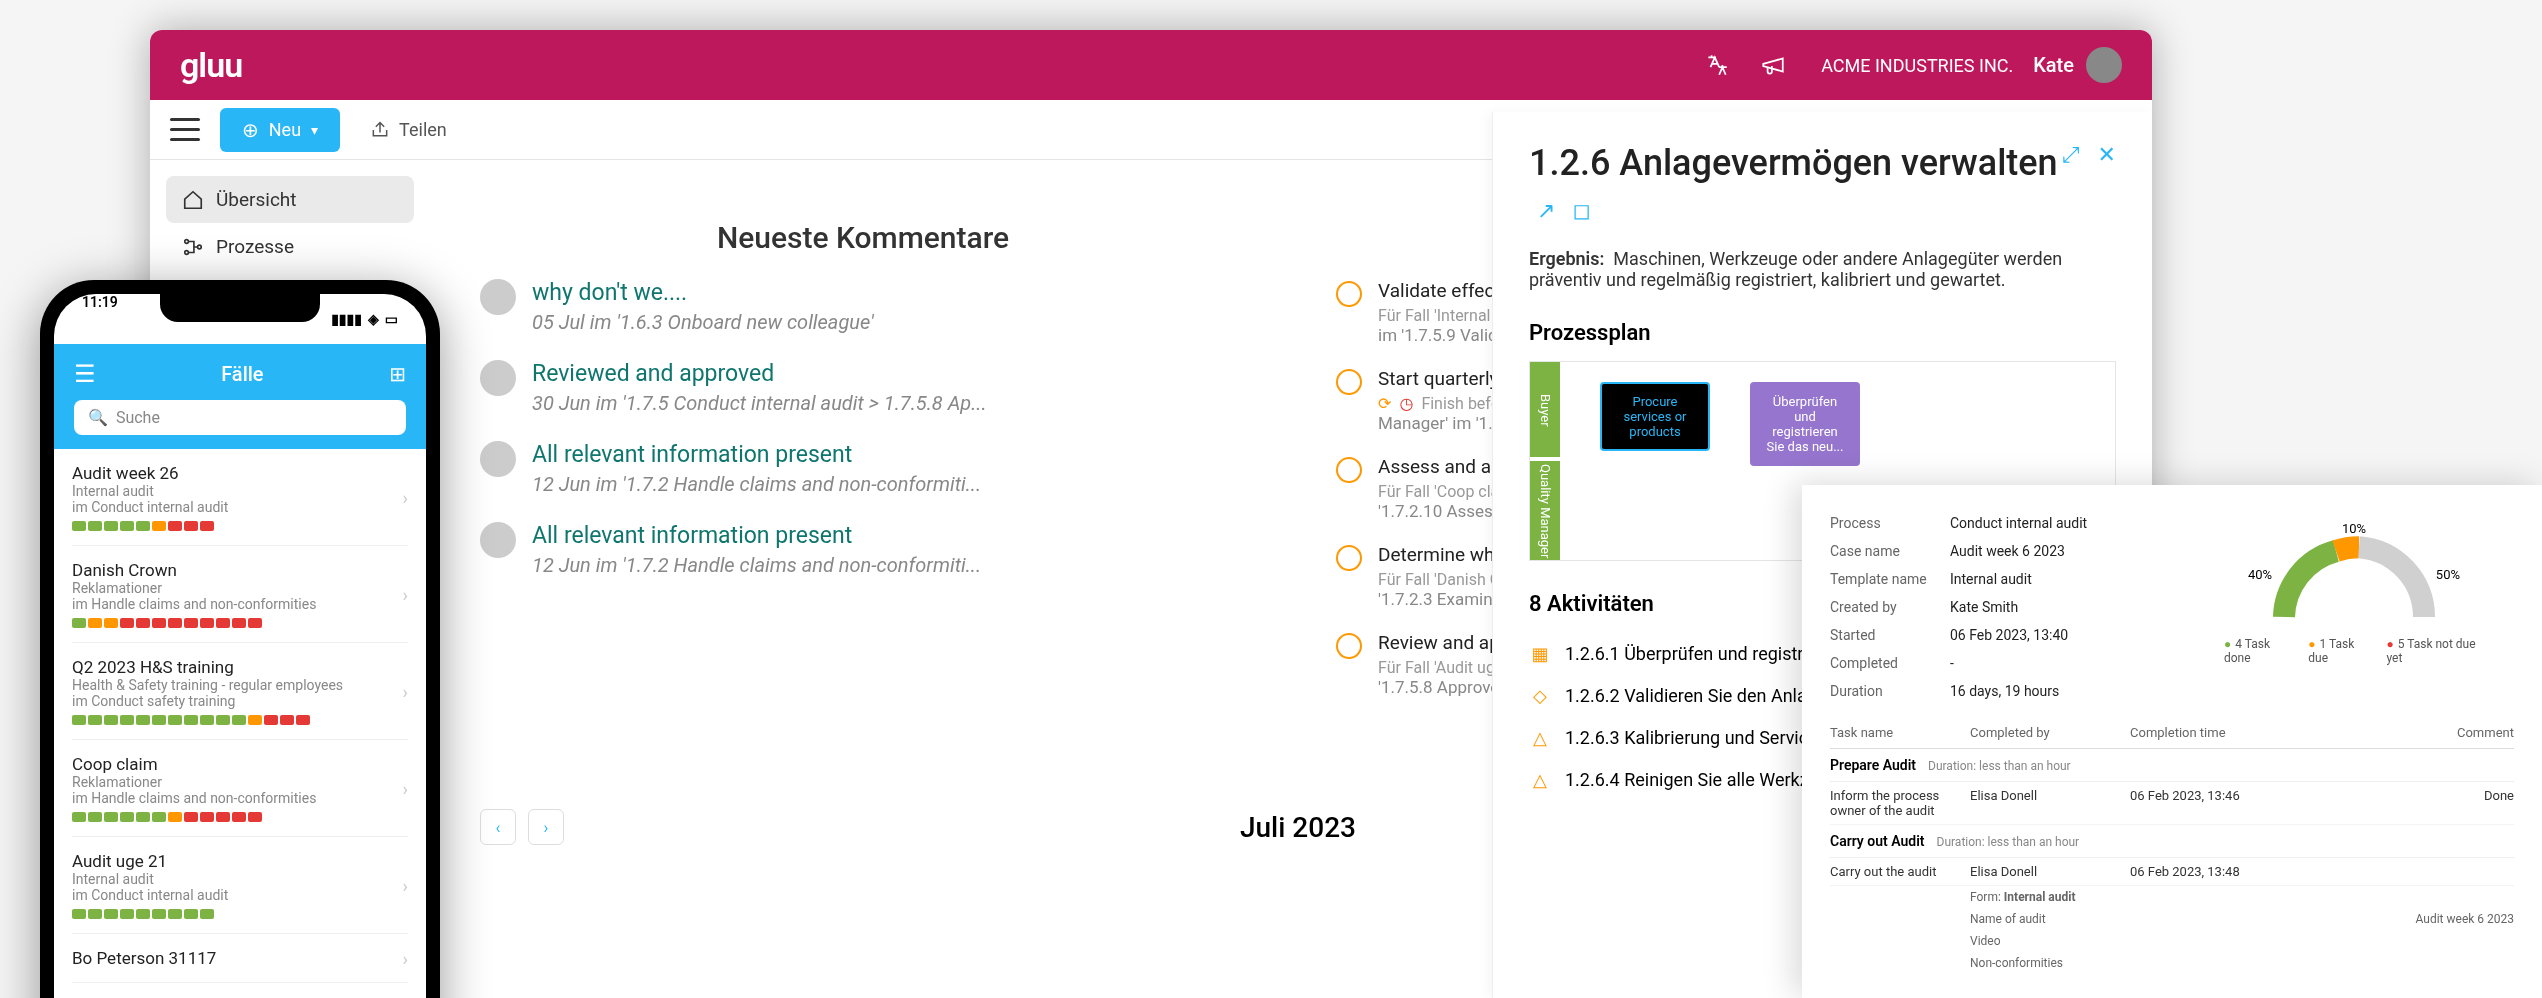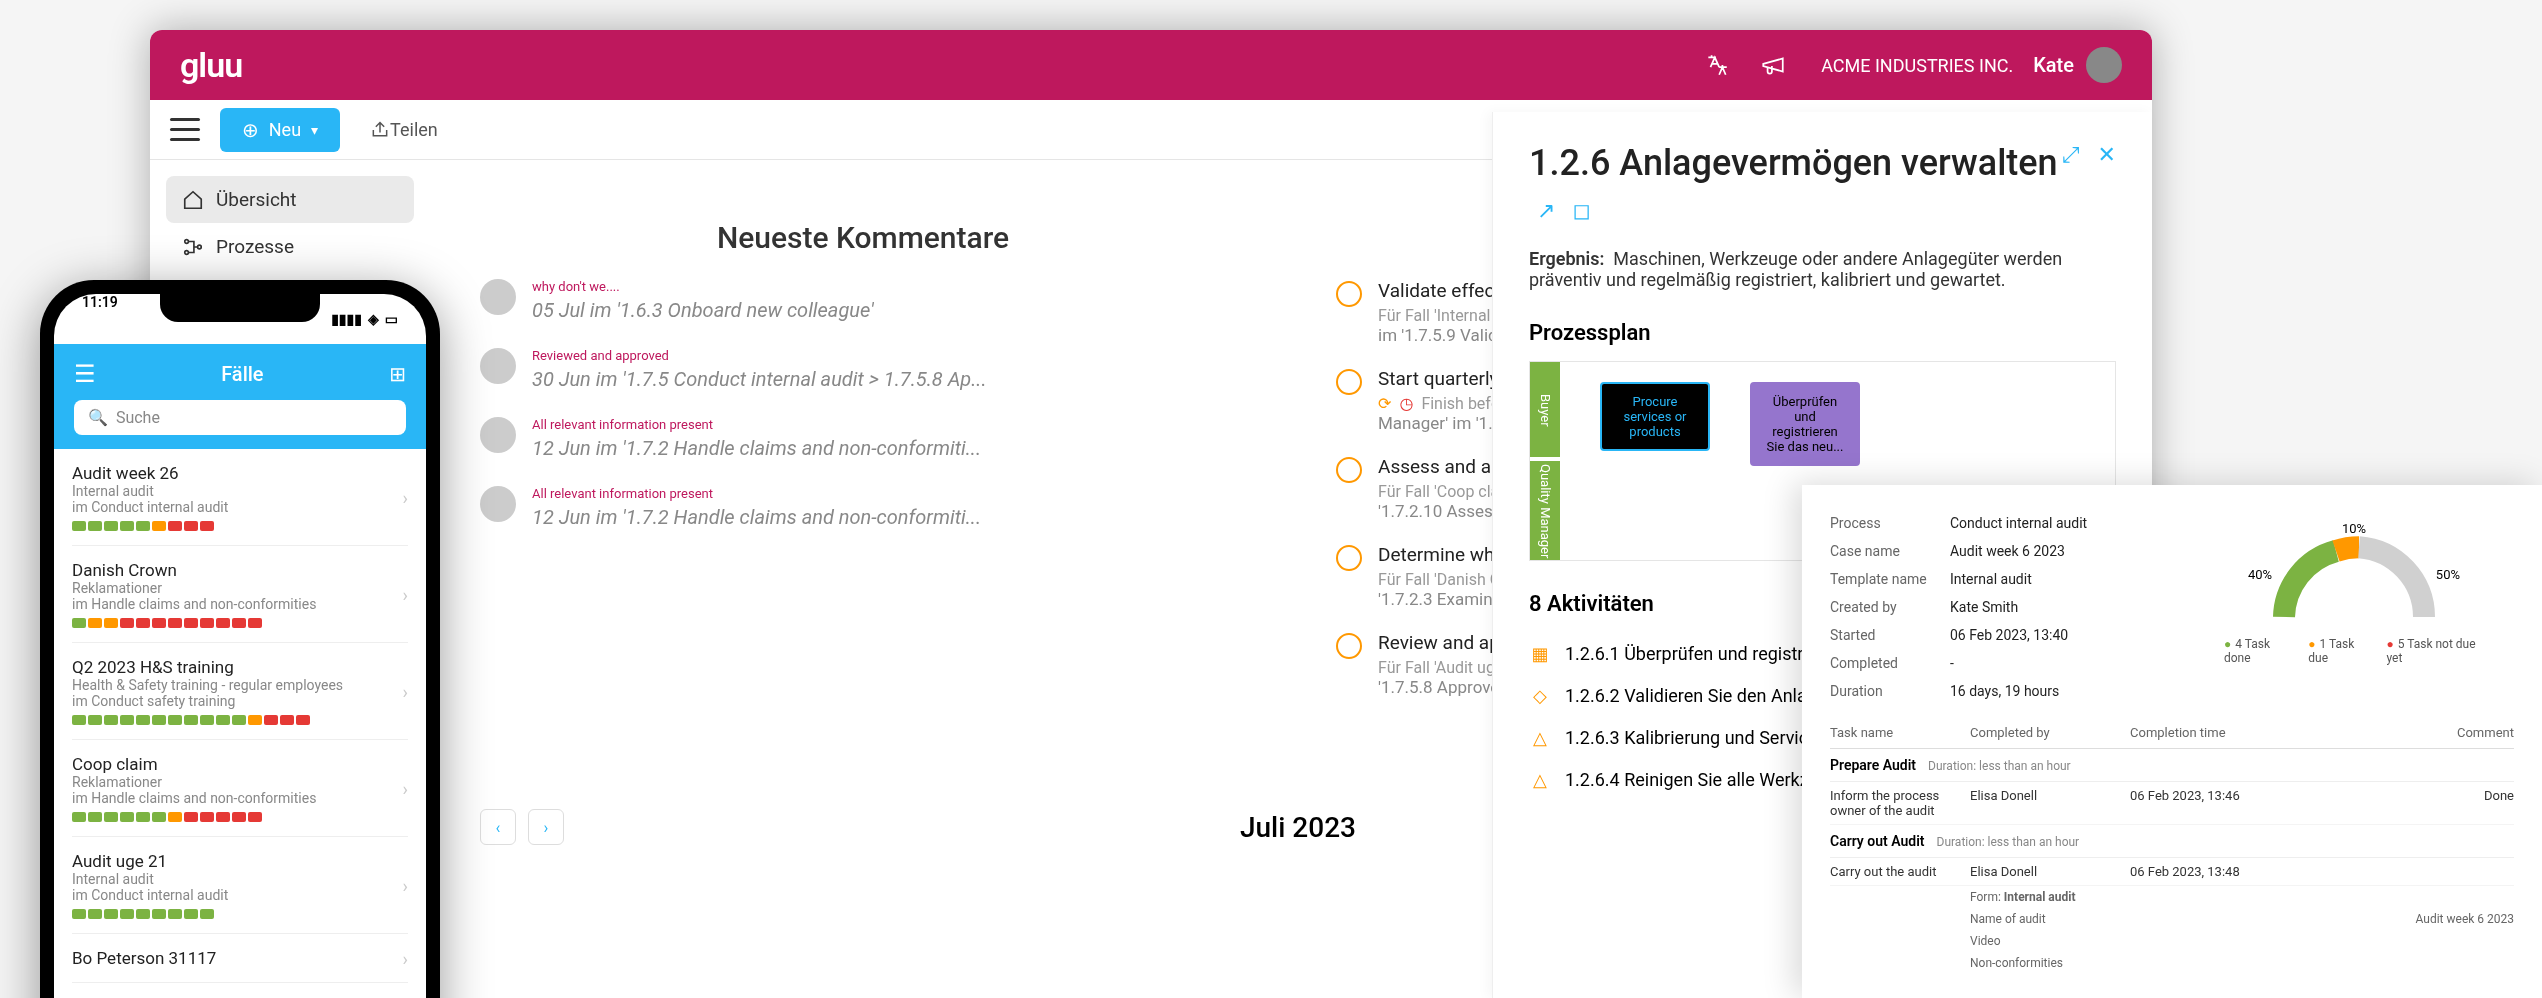--- a/index.html
+++ b/index.html
@@ -14,33 +14,33 @@
 .org-name { font-size: 18px; margin: 0 20px; }
 .user-name { font-size: 20px; font-weight: 500; margin-right: 12px; }
 .avatar-sm { width: 36px; height: 36px; border-radius: 50%; background: #888; }
 
 .toolbar { height: 60px; background: #fff; border-bottom: 1px solid #e5e5e5; display: flex; align-items: center; padding: 0 20px; }
 .hamburger { width: 30px; height: 30px; display: flex; flex-direction: column; justify-content: space-around; margin-right: 20px; cursor: pointer; }
 .hamburger span { height: 3px; background: #333; border-radius: 2px; }
 .btn-new { background: #29b6f6; color: #fff; padding: 10px 22px; border-radius: 6px; display: flex; align-items: center; gap: 10px; font-size: 18px; cursor: pointer; }
 .btn-new .plus { font-size: 20px; }
 .btn-new .chev { font-size: 14px; }
-.share-btn { margin-left: 30px; display: flex; align-items: center; gap: 0; color: #555; font-size: 18px; cursor: pointer; }
+.share-btn { margin-left: 30px; display: flex; align-items: center; gap: 9px; color: #555; font-size: 18px; cursor: pointer; }
 
 .main-area { display: flex; height: calc(100% - 130px); }
 .sidebar { width: 280px; padding: 16px; }
 .side-item { display: flex; align-items: center; gap: 12px; padding: 12px 16px; border-radius: 8px; font-size: 19px; color: #333; cursor: pointer; }
 .side-item.active { background: #eaeaea; }
 .side-icon { width: 22px; height: 22px; }
 .card { background: #fff; border-radius: 8px; padding: 30px; flex: 1; min-width: 0; }
 .card h2 { font-size: 30px; font-weight: 500; color: #333; margin-bottom: 24px; text-align: center; }
 .comment-row { display: flex; gap: 16px; margin-bottom: 26px; }
 .comment-avatar { width: 36px; height: 36px; border-radius: 50%; background: #ccc; flex-shrink: 0; }
 .comment-body { min-width: 0; }
-.comment-title { font-size: 13px; color: #be185d; margin-bottom: 4px; }
+.comment-title { font-size: 23px; color: #0f766e; margin-bottom: 4px; }
 .comment-meta { font-size: 20px; color: #888; white-space: nowrap; overflow: hidden; text-overflow: ellipsis; font-style: italic; }
 
 .task-row { display: flex; gap: 16px; margin-bottom: 22px; }
 .task-circle { width: 26px; height: 26px; border: 2px solid #ff9800; border-radius: 50%; flex-shrink: 0; margin-top: 2px; }
 .task-body { min-width: 0; }
 .task-title { font-size: 19px; color: #222; margin-bottom: 4px; }
 .task-meta { font-size: 17px; color: #888; }
 .task-sub { display: flex; align-items: center; gap: 8px; font-size: 16px; color: #999; margin-top: 4px; }
 .more-btn { text-align: center; color: #888; font-size: 17px; display: flex; align-items: center; justify-content: center; gap: 10px; }
 
@@ -58,21 +58,21 @@
 .detail-title .inline-ico { color: #29b6f6; font-size: 22px; margin-left: 8px; }
 .detail-actions { display: flex; gap: 18px; }
 .detail-actions span { color: #29b6f6; font-size: 22px; cursor: pointer; }
 .detail-result { margin-top: 20px; font-size: 18px; color: #333; }
 .detail-result b { font-weight: 600; }
 .section-title { font-size: 22px; font-weight: 600; margin-top: 30px; margin-bottom: 16px; }
 .plan-diagram { border: 1px solid #e5e5e5; height: 200px; position: relative; margin-top: 12px; }
 .lane-label { position: absolute; left: 0; width: 30px; background: #7cb342; color: #fff; writing-mode: vertical-rl; text-align: center; font-size: 13px; display: flex; align-items: center; justify-content: center; }
 .plan-box { position: absolute; border: 2px solid; border-radius: 4px; padding: 10px; font-size: 13px; text-align: center; width: 110px; }
 .plan-box.blue { border-color: #29b6f6; color: #29b6f6; background: #000000; }
-.plan-box.purple { background: #9575cd; color: #000000; border-color: #9575cd; }
+.plan-box.purple { background: #9575cd; color: #ffffff; border-color: #9575cd; }
 .activity-row { display: flex; align-items: center; gap: 14px; padding: 10px 0; font-size: 18px; }
 .act-icon { width: 22px; height: 22px; display: flex; align-items: center; justify-content: center; }
 
 
 .report-card { position: absolute; right: 0; bottom: 0; width: 740px; background: #fff; box-shadow: -8px -2px 30px rgba(0,0,0,0.15); padding: 24px 28px; font-size: 14px; }
 .report-row { display: flex; padding: 6px 0; }
 .report-label { width: 120px; color: #666; }
 .report-val { color: #222; }
 .donut-wrap { position: absolute; right: 30px; top: 18px; width: 260px; }
 .donut { width: 180px; height: 100px; margin: 0 auto; position: relative; }

